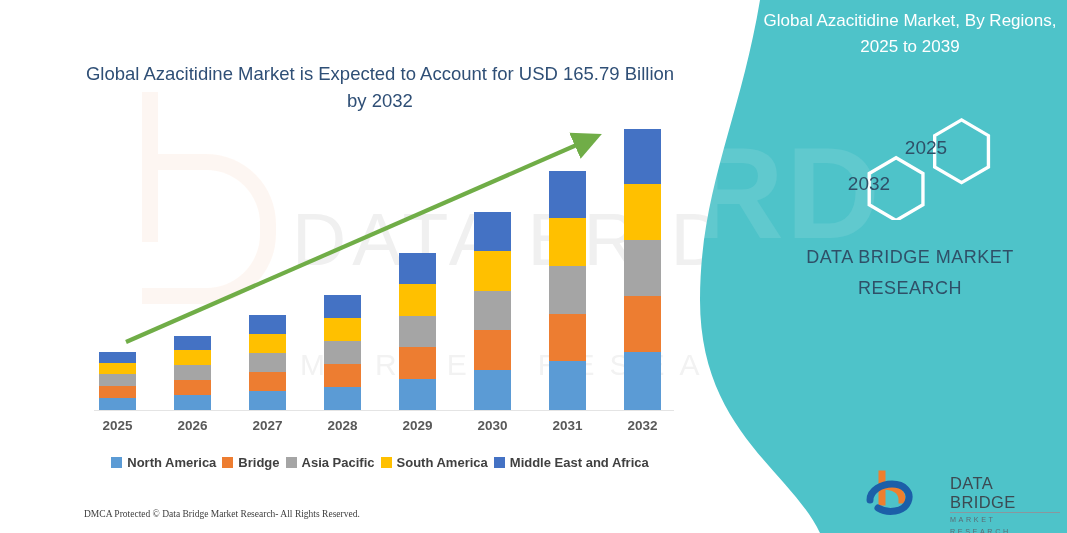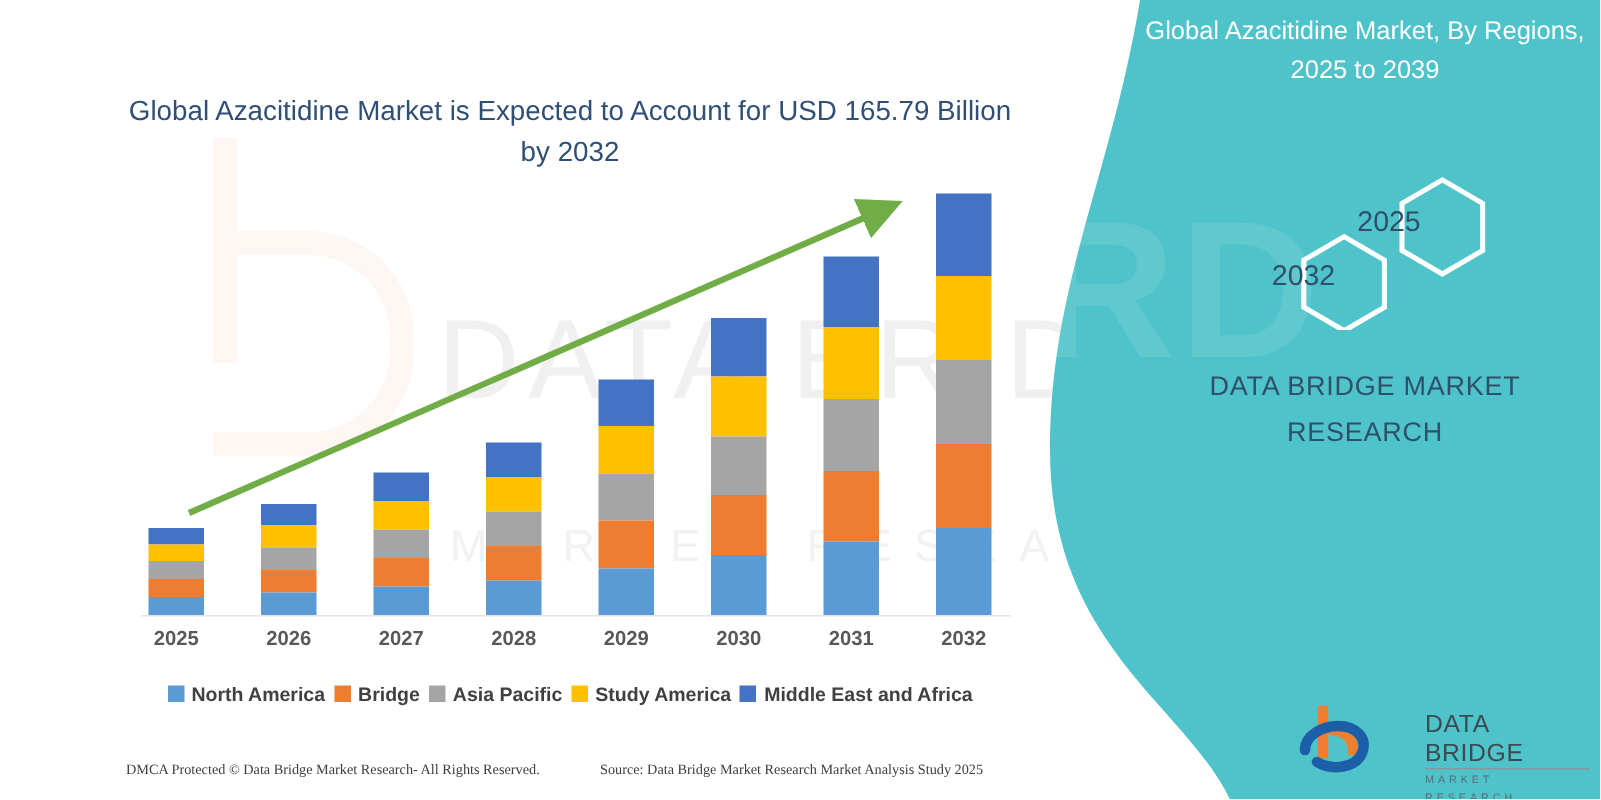--- a/index.html
+++ b/index.html
@@ -198,31 +198,30 @@
         <div class="leg-item">
           <span class="swatch" style="background: rgb(237, 125, 49);"></span>
           <span class="leg-label">Bridge</span>
         </div>
         <div class="leg-item">
           <span class="swatch" style="background: rgb(165, 165, 165);"></span>
           <span class="leg-label">Asia Pacific</span>
         </div>
         <div class="leg-item">
           <span class="swatch" style="background: rgb(255, 192, 0);"></span>
-          <span class="leg-label">Study America</span>
+          <span class="leg-label">South America</span>
         </div>
         <div class="leg-item">
           <span class="swatch" style="background: rgb(68, 114, 196);"></span>
           <span class="leg-label">Middle East and Africa</span>
         </div>
       </div>
 
     <div class="footer">
       <span class="f-left">DMCA Protected © Data Bridge Market Research-  All Rights Reserved.</span>
-      <span class="f-right">Source: Data Bridge Market Research  Market Analysis Study 2025</span>
     </div>
   </div>
 
   <div class="right-panel">
     <svg class="teal-shape" viewBox="0 0 367 533" preserveAspectRatio="none">
       <path d="M60,0 C40,120 0,190 0,300 C0,430 90,470 120,533 L367,533 L367,0 Z" fill="#4ec3c9"></path>
     </svg>
   </div>
 
   <div class="rp-wm">RD</div>

